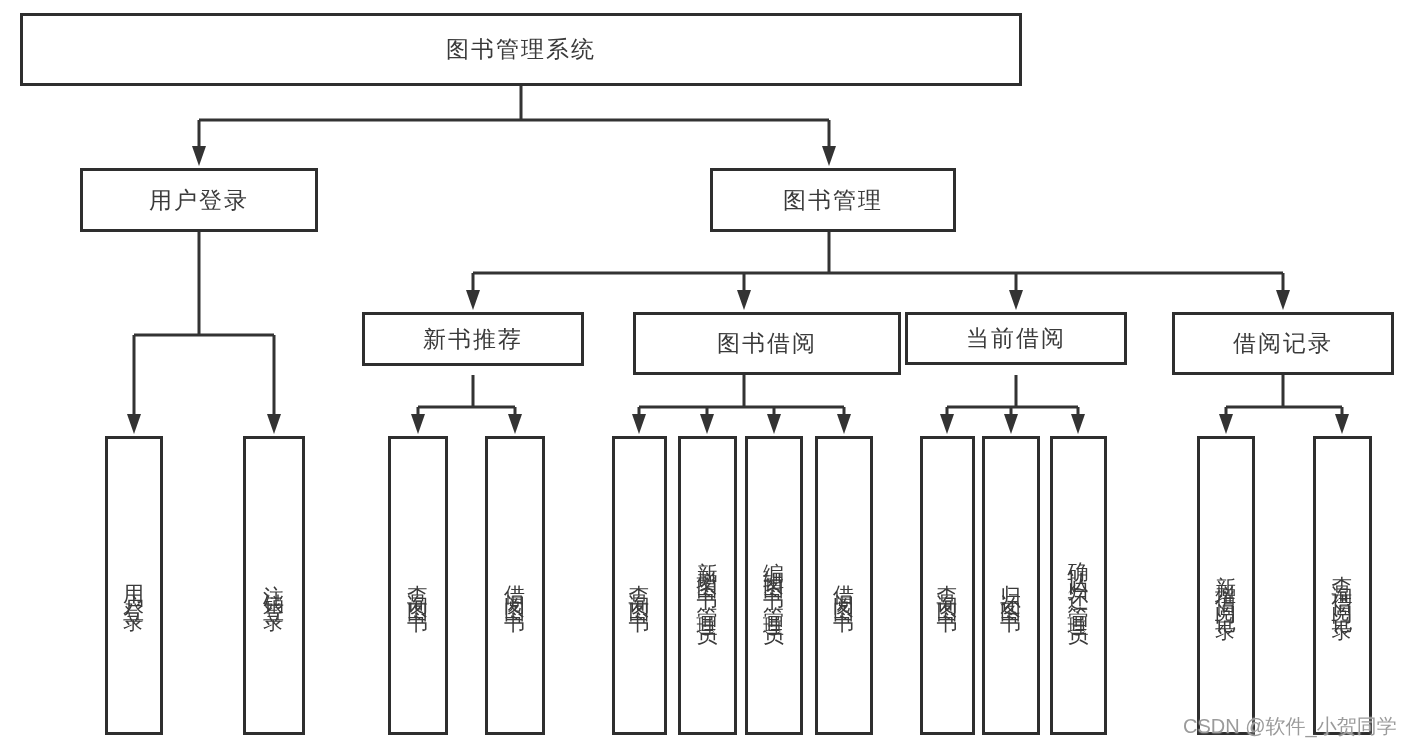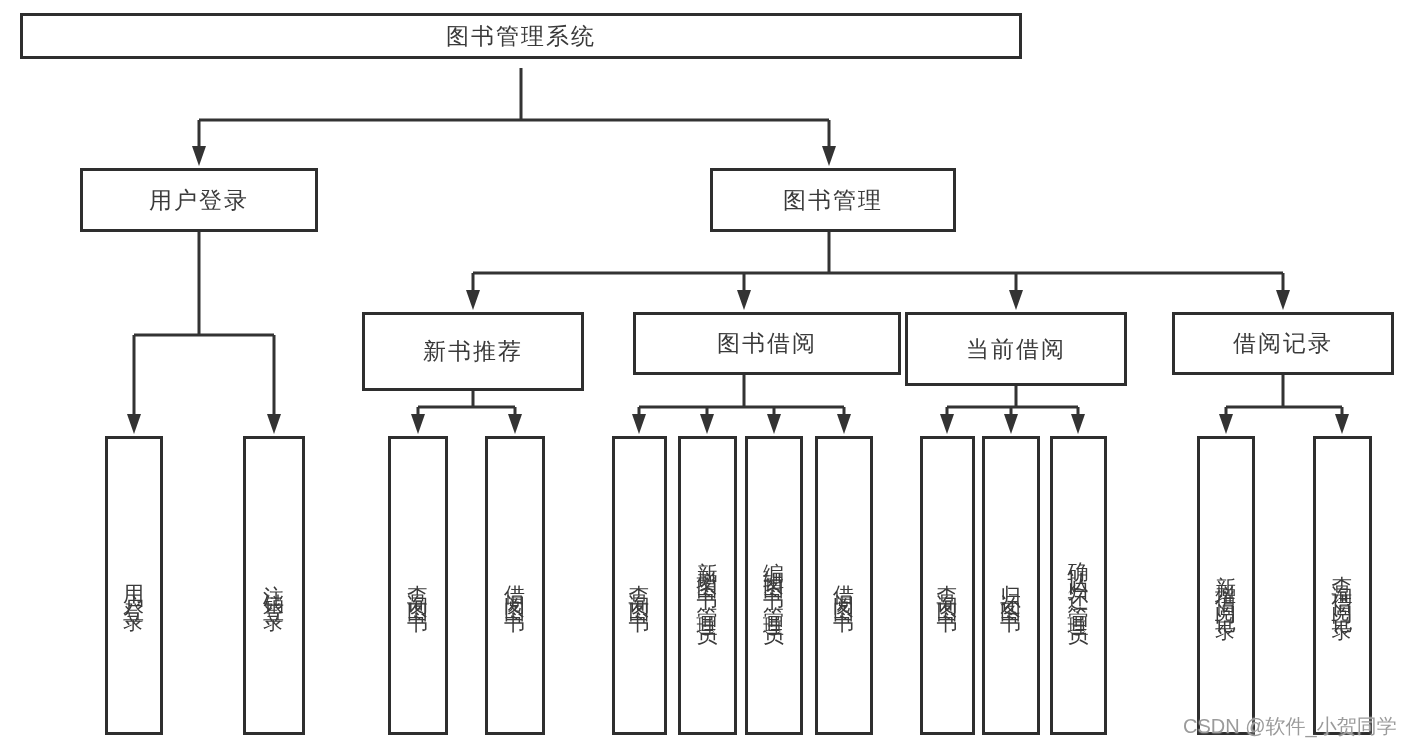--- a/index.html
+++ b/index.html
@@ -95,38 +95,38 @@
       <polygon points="767,414 781,414 774,434"></polygon>
       <polygon points="837,414 851,414 844,434"></polygon>
       <polygon points="940,414 954,414 947,434"></polygon>
       <polygon points="1004,414 1018,414 1011,434"></polygon>
       <polygon points="1071,414 1085,414 1078,434"></polygon>
       <polygon points="1219,414 1233,414 1226,434"></polygon>
       <polygon points="1335,414 1349,414 1342,434"></polygon>
     </g>
   </svg>
 
-  <div class="box hbox" style="left:20px;top:13px;width:1002px;height:46px">
+  <div class="box hbox" style="left:20px;top:13px;width:1002px;height:73px">
     <span class="lbl">图书管理系统</span>
   </div>
 
   <div class="box hbox" style="left:80px;top:168px;width:238px;height:64px">
     <span class="lbl">用户登录</span>
   </div>
   <div class="box hbox" style="left:710px;top:168px;width:246px;height:64px">
     <span class="lbl">图书管理</span>
   </div>
 
-  <div class="box hbox" style="left:362px;top:312px;width:222px;height:79px">
+  <div class="box hbox" style="left:362px;top:312px;width:222px;height:54px">
     <span class="lbl">新书推荐</span>
   </div>
   <div class="box hbox" style="left:633px;top:312px;width:268px;height:63px">
     <span class="lbl">图书借阅</span>
   </div>
-  <div class="box hbox" style="left:905px;top:312px;width:222px;height:74px">
+  <div class="box hbox" style="left:905px;top:312px;width:222px;height:53px">
     <span class="lbl">当前借阅</span>
   </div>
   <div class="box hbox" style="left:1172px;top:312px;width:222px;height:63px">
     <span class="lbl">借阅记录</span>
   </div>
 
   <div class="box vbox" style="left:105px;top:436px;width:58px;height:299px">
     <span class="lbl">用户登录</span>
   </div>
   <div class="box vbox" style="left:243px;top:436px;width:62px;height:299px">

